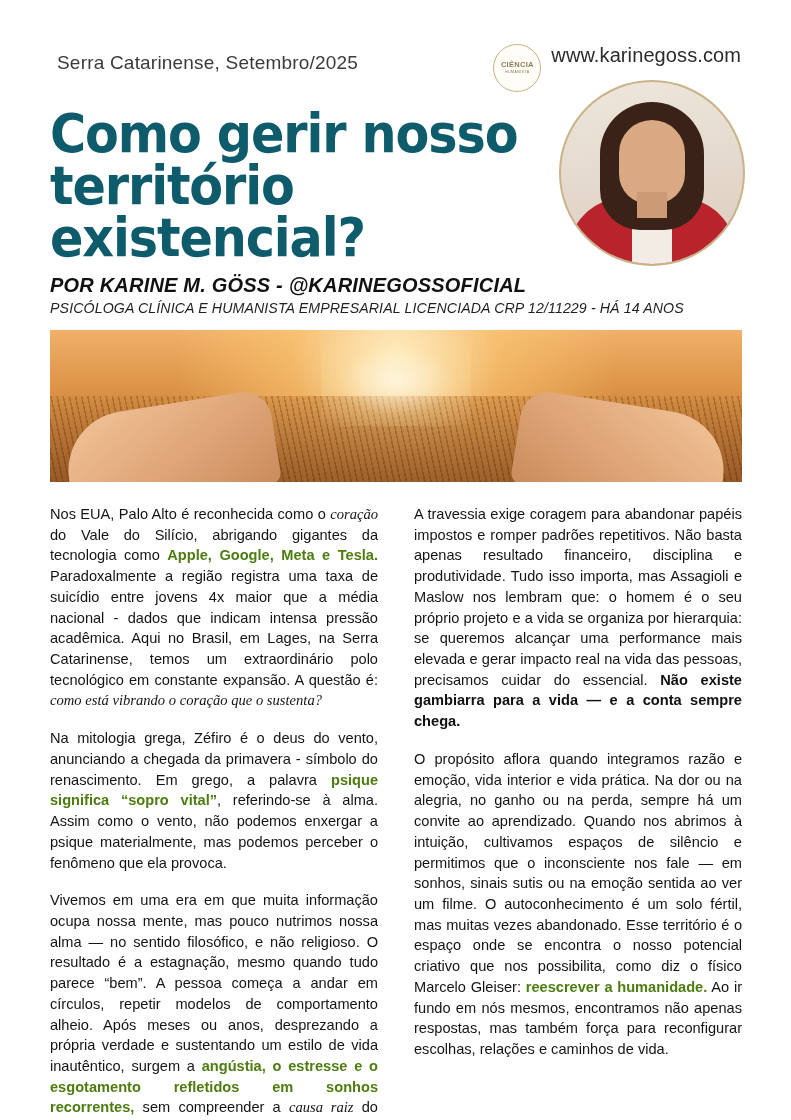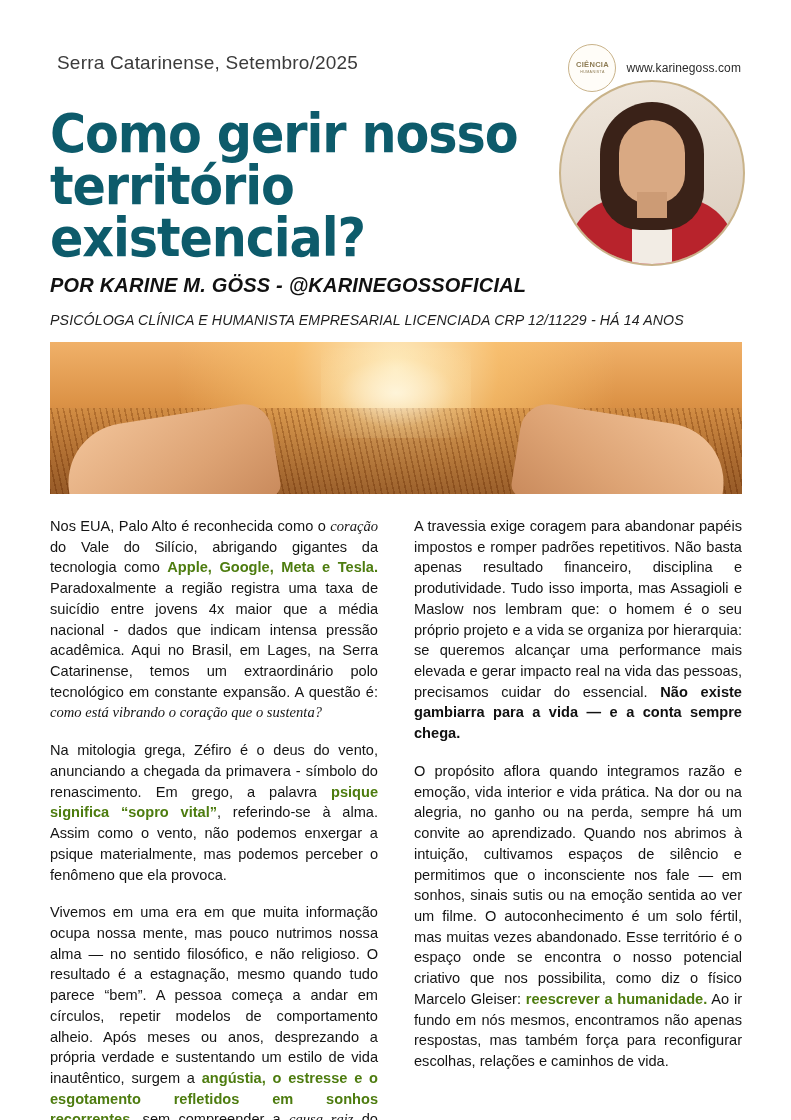--- a/index.html
+++ b/index.html
@@ -35,21 +35,20 @@
     letter-spacing: 0.2px;
     position: absolute;
     left: 7px;
     top: 8px;
   }
   .site-wrap {
     position: absolute;
     right: 0;
     top: 0;
     display: flex;
-    align-items: center;
     gap: 10px;
   }
   .brand-seal {
     width: 46px;
     height: 46px;
     border-radius: 50%;
     border: 1px solid #c9b38a;
     display: flex;
     flex-direction: column;
     align-items: center;
@@ -63,21 +62,21 @@
     color: #8d7b53;
     letter-spacing: 0.3px;
   }
   .brand-seal .l2 {
     font-size: 3.6px;
     color: #8d7b53;
     letter-spacing: 0.4px;
     margin-top: 2px;
   }
   .site-url {
-    font-size: 12px;
+    font-size: 20px;
     color: #2b2b2b;
     letter-spacing: 0.1px;
   }
 
   
   .title-block {
     position: relative;
     margin-top: 2px;
     height: 176px;
   }
@@ -163,21 +162,21 @@
     font-size: 20px;
     color: #111;
     letter-spacing: 0.2px;
     margin-top: 4px;
   }
   .subline {
     font-style: italic;
     font-size: 14.2px;
     color: #1f1f1f;
     letter-spacing: 0.1px;
-    margin-top: 15px;
+    margin-top: 3px;
   }
 
   
   .hero {
     margin-top: 14px;
     height: 152px;
     width: 692px;
     position: relative;
     overflow: hidden;
     background: linear-gradient(180deg, #e8a559 0%, #d98b3f 40%, #c6762f 100%);

